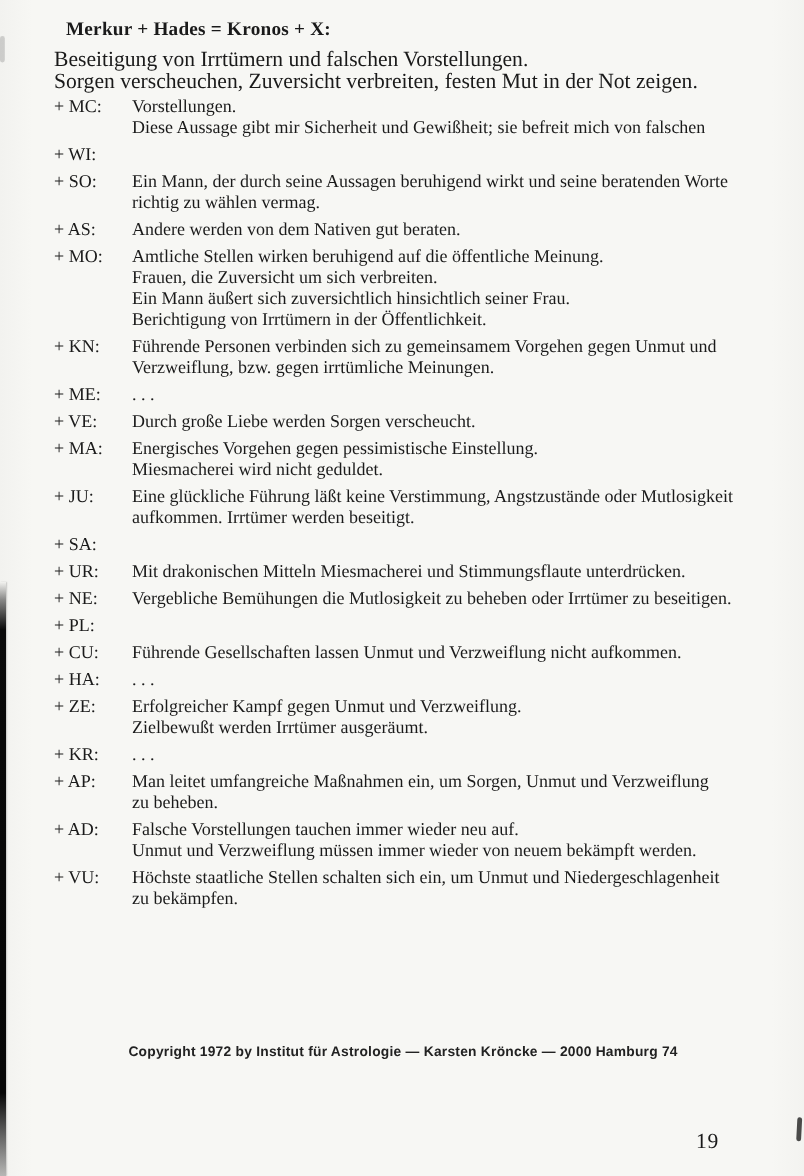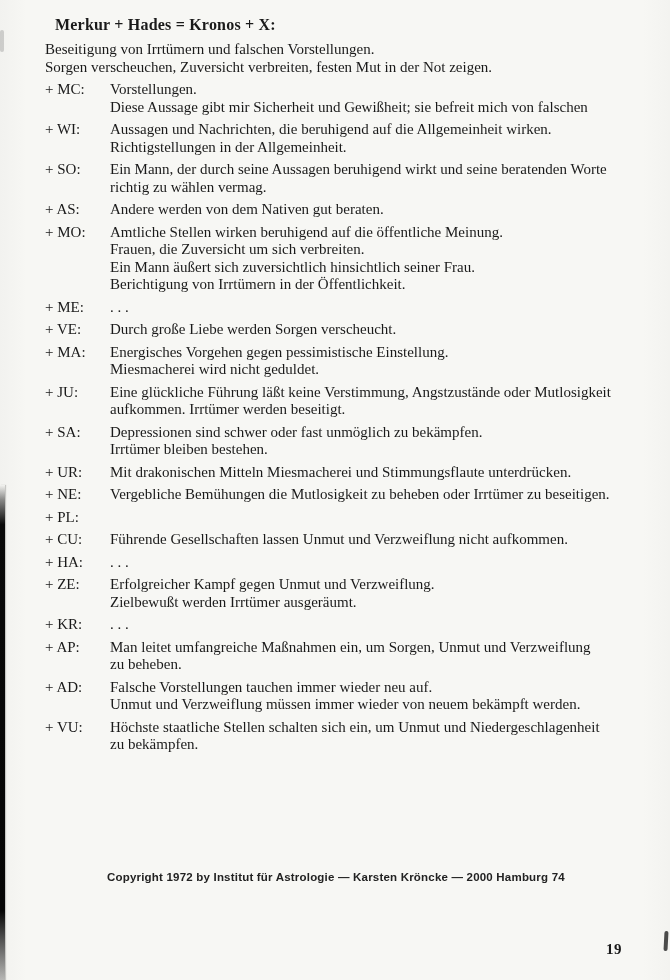--- a/index.html
+++ b/index.html
@@ -11,36 +11,36 @@
   }
   .page{
     position:absolute;inset:0;
     background:linear-gradient(90deg,#f2f2ef 0%,#f7f7f4 4%,#f7f7f4 96%,#f3f3f0 100%);
   }
   .content{position:absolute;left:45px;top:16px;right:12px}
   .title{
     margin:0 0 0 10px;
     font-size:16px;line-height:17px;font-weight:bold;letter-spacing:.2px;
   }
-  .intro{margin-top:8px;font-size:15px;line-height:17.5px}
+  .intro{margin-top:8px;font-size:18px;line-height:17.5px}
   .entries{margin-top:1px}
   .entry{display:flex;margin-top:5px;font-size:15px;line-height:17.5px}
   .entry .label{flex:0 0 65px;white-space:nowrap}
   .entry .lines{flex:1;min-width:0}
   .line{white-space:nowrap}
   .footer{
     position:absolute;left:107px;top:871px;
     font-family:"Liberation Sans","DejaVu Sans",sans-serif;
     font-size:11.5px;font-weight:bold;letter-spacing:.2px;color:#222;
     white-space:nowrap;
     text-align:center;
   }
   .page-number{
-    position:absolute;left:606px;top:941px;
-    font-size:15px;font-weight:700;letter-spacing:.5px;
+    position:absolute;left:580px;top:941px;
+    font-size:18px;font-weight:400;letter-spacing:.5px;
   }
   
   .left-strip{
     position:absolute;left:0;top:485px;width:5px;height:495px;
     background:linear-gradient(180deg,
       rgba(0,0,0,0) 0%,
       rgba(30,30,30,.5) 3%,
       #0a0a0a 8%,
       #060606 86%,
       rgba(45,45,45,.8) 92%,
@@ -71,24 +71,20 @@
   <div class="entry">
     <span class="label">+ MC:</span>
     <div class="lines">
             <div class="line">Vorstellungen.</div>
             <div class="line">Diese Aussage gibt mir Sicherheit und Gewißheit; sie befreit mich von falschen</div>
           </div>
   </div>
 
   <div class="entry">
     <span class="label">+ WI:</span>
-    <div class="lines">
-            <div class="line">Aussagen und Nachrichten, die beruhigend auf die Allgemeinheit wirken.</div>
-            <div class="line">Richtigstellungen in der Allgemeinheit.</div>
-          </div>
   </div>
 
   <div class="entry">
     <span class="label">+ SO:</span>
     <div class="lines">
             <div class="line">Ein Mann, der durch seine Aussagen beruhigend wirkt und seine beratenden Worte</div>
             <div class="line">richtig zu wählen vermag.</div>
           </div>
   </div>
 
@@ -102,20 +98,27 @@
   <div class="entry">
     <span class="label">+ MO:</span>
     <div class="lines">
             <div class="line">Amtliche Stellen wirken beruhigend auf die öffentliche Meinung.</div>
             <div class="line">Frauen, die Zuversicht um sich verbreiten.</div>
             <div class="line">Ein Mann äußert sich zuversichtlich hinsichtlich seiner Frau.</div>
             <div class="line">Berichtigung von Irrtümern in der Öffentlichkeit.</div>
           </div>
   </div>
 
+  <div class="entry">
+    <span class="label">+ KN:</span>
+    <div class="lines">
+            <div class="line">Führende Personen verbinden sich zu gemeinsamem Vorgehen gegen Unmut und</div>
+            <div class="line">Verzweiflung, bzw. gegen irrtümliche Meinungen.</div>
+          </div>
+  </div>
 
   <div class="entry">
     <span class="label">+ ME:</span>
     <div class="lines">
             <div class="line">. . .</div>
           </div>
   </div>
 
   <div class="entry">
     <span class="label">+ VE:</span>
@@ -135,24 +138,20 @@
   <div class="entry">
     <span class="label">+ JU:</span>
     <div class="lines">
             <div class="line">Eine glückliche Führung läßt keine Verstimmung, Angstzustände oder Mutlosigkeit</div>
             <div class="line">aufkommen. Irrtümer werden beseitigt.</div>
           </div>
   </div>
 
   <div class="entry">
     <span class="label">+ SA:</span>
-    <div class="lines">
-            <div class="line">Depressionen sind schwer oder fast unmöglich zu bekämpfen.</div>
-            <div class="line">Irrtümer bleiben bestehen.</div>
-          </div>
   </div>
 
   <div class="entry">
     <span class="label">+ UR:</span>
     <div class="lines">
             <div class="line">Mit drakonischen Mitteln Miesmacherei und Stimmungsflaute unterdrücken.</div>
           </div>
   </div>
 
   <div class="entry">

